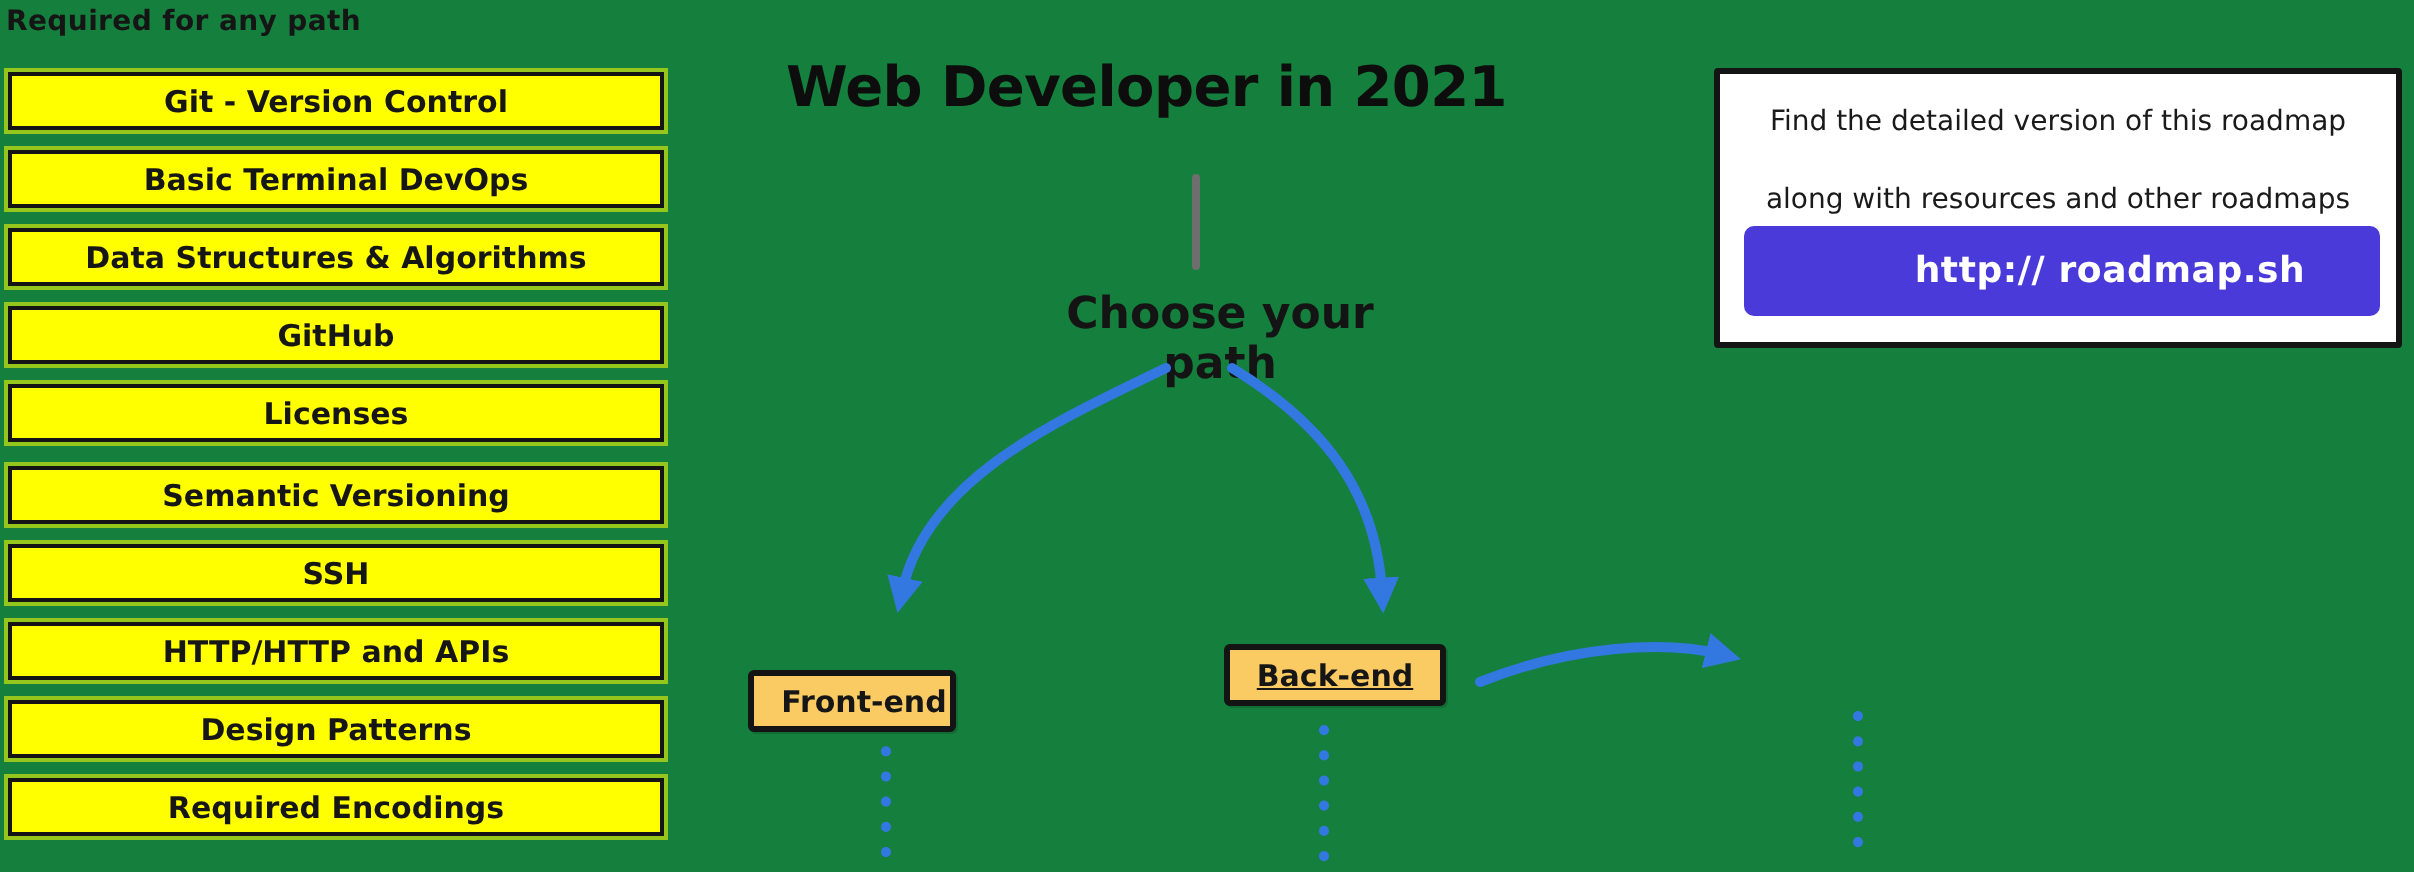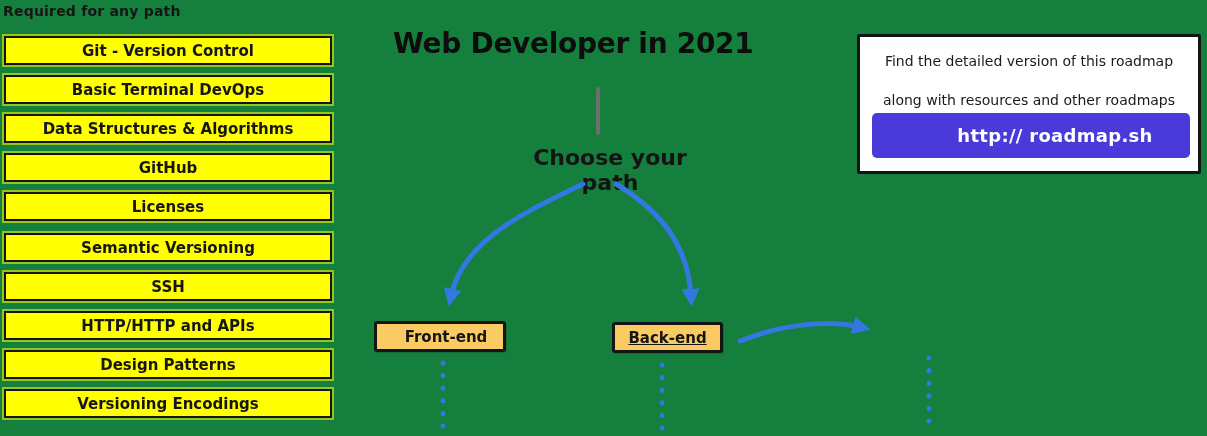--- a/index.html
+++ b/index.html
@@ -48,21 +48,21 @@
   .dots{fill:none;stroke:var(--arrow-blue);stroke-width:5;stroke-linecap:round;stroke-dasharray:0.1 12.5;}
   .ah{fill:var(--arrow-blue);}
   .node{
     position:absolute;box-sizing:border-box;height:31px;
     background:var(--node-amber);
     border:3px solid #141414;border-radius:3px;
     display:flex;align-items:center;justify-content:center;
     font-size:15px;font-weight:bold;color:#161616;white-space:nowrap;
     box-shadow:1px 1px 0 rgba(0,0,0,.15);
   }
-  .node-frontend{left:374px;top:321px;width:132px;padding-left:12px;}
+  .node-frontend{left:374px;top:335px;width:104px;padding-left:12px;}
   .node-backend{left:612px;top:322px;width:111px;text-decoration:underline;}
   .node-devops{left:879px;top:315px;width:111px;}
 
   
   .infobox{
     position:absolute;left:857px;top:34px;width:344px;height:140px;box-sizing:border-box;
     background:#fff;border:3px solid #141414;border-radius:2px;
   }
   .info-line{
     position:absolute;left:0;width:100%;text-align:center;
@@ -87,21 +87,21 @@
   <div class="required-title">Required for any path</div>
   <div class="ybox" style="top:36px">Git - Version Control</div>
   <div class="ybox" style="top:75px">Basic Terminal DevOps</div>
   <div class="ybox" style="top:114px">Data Structures &amp; Algorithms</div>
   <div class="ybox" style="top:153px">GitHub</div>
   <div class="ybox" style="top:192px">Licenses</div>
   <div class="ybox" style="top:233px">Semantic Versioning</div>
   <div class="ybox" style="top:272px">SSH</div>
   <div class="ybox" style="top:311px">HTTP/HTTP and APIs</div>
   <div class="ybox" style="top:350px">Design Patterns</div>
-  <div class="ybox" style="top:389px">Versioning Encodings</div>
+  <div class="ybox" style="top:389px">Required Encodings</div>
 
   <div class="page-title">Web Developer in 2021</div>
   <div class="vline"></div>
   <div class="choose-label">Choose your path</div>
 
   <svg class="overlay" viewBox="0 0 1207 436" aria-hidden="true">
     <defs>
       <marker id="ah" viewBox="0 0 10 10" refX="4" refY="5" markerWidth="18" markerHeight="18" markerUnits="userSpaceOnUse" orient="auto-start-reverse">
         <path class="ah" d="M0,0 L10,5 L0,10 z"></path>
       </marker>

